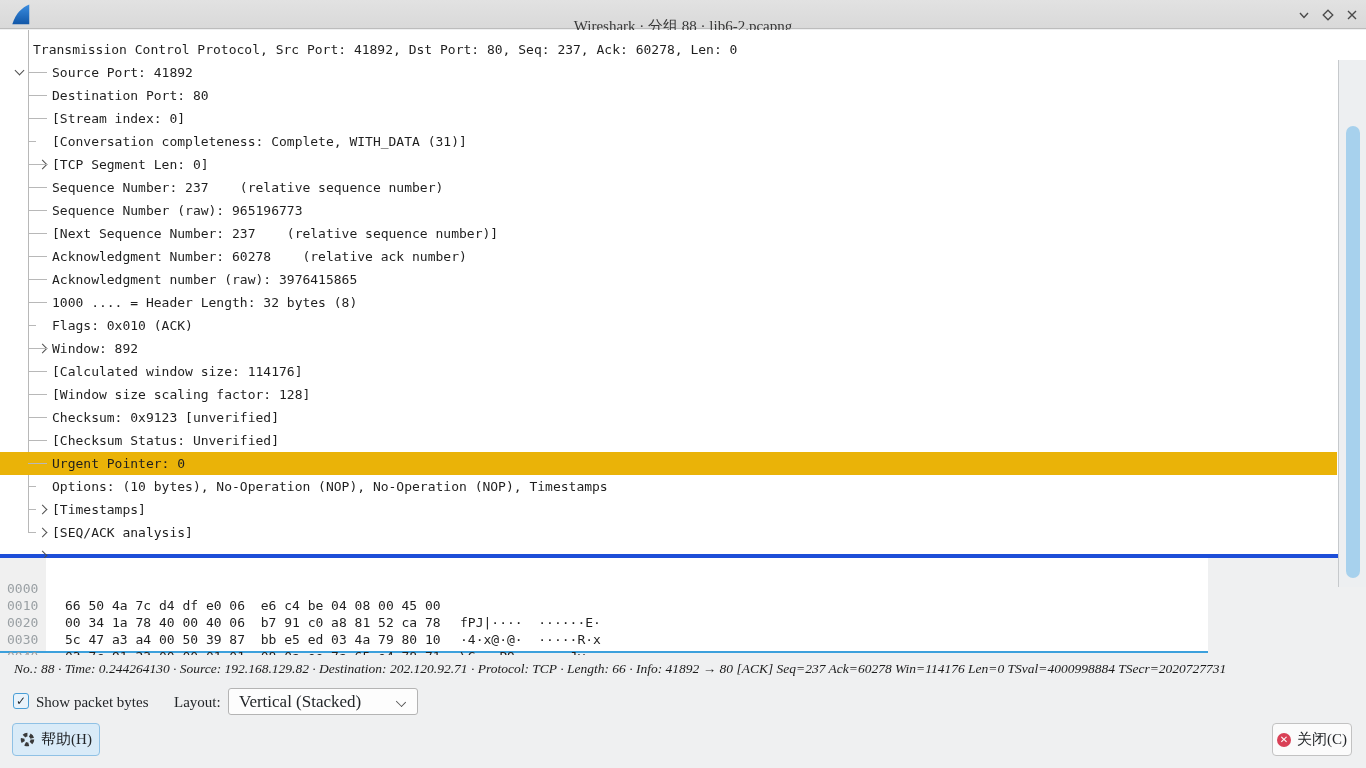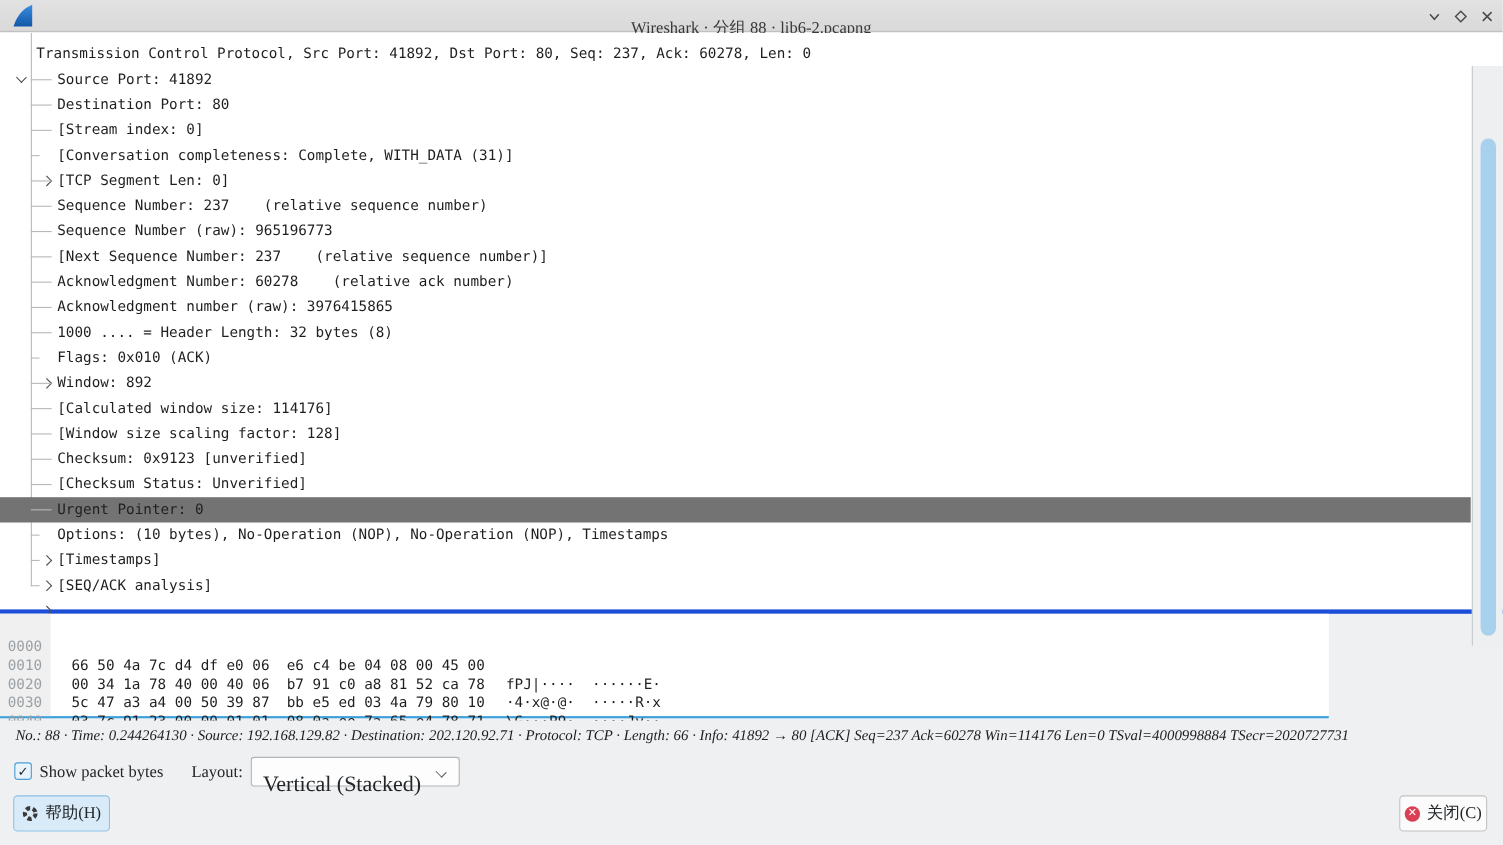--- a/index.html
+++ b/index.html
@@ -15,21 +15,21 @@
   .win-btns { position:absolute; right:6px; top:0; height:29px; display:flex; align-items:center; gap:8px; }
   .win-btn { width:16px; height:16px; display:flex; align-items:center; justify-content:center; }
 
   
   .tree-pane { position:absolute; left:0; top:30px; width:1366px; height:528px;
                background:#ffffff; border-bottom:4px solid #1d4ed8;
                font-family:"DejaVu Sans Mono","Liberation Mono",monospace; font-size:13px; color:#1f1f1f; }
   .tree-vline { position:absolute; left:28px; top:0; width:1px; height:503px; background:#b8b8b8; }
   .tree-rows { position:absolute; left:0; top:8px; right:29px; }
   .trow { position:relative; height:23px; line-height:23px; white-space:pre; }
-  .trow.sel { background:#737373;padding-left:16px; }
+  .trow.sel { background:#eab308;padding-left:16px; }
   .trow.child::before { content:''; position:absolute; left:28px; top:11px; width:19px; height:1px; background:#b8b8b8; }
   .trow.child.hasexp::before { width:8px; }
   .ttext { position:absolute; left:52px; top:0; }
   .trow.root .ttext { left:33px; }
   .exp { position:absolute; width:14px; height:23px; }
   .trow.root .exp { left:12px; }
   .trow.child .exp { left:35px; }
   .exp::before { content:''; position:absolute; left:4px; top:8px; width:6px; height:6px;
                  border-right:1.4px solid #4f4f4f; border-bottom:1.4px solid #4f4f4f;
                  transform:rotate(-45deg); }
@@ -58,21 +58,21 @@
 
   .controls-row { position:absolute; left:0; top:33px; width:1366px; height:28px; }
   .checkbox { position:absolute; left:13px; top:5px; width:16px; height:16px; border-radius:3px;
               background:#e9f3fb; border:1px solid #4a9ed6; display:flex; align-items:center;
               justify-content:center; font-family:"DejaVu Sans",sans-serif; font-size:12px;
               font-weight:bold; color:#26292c; }
   .cb-label { position:absolute; left:36px; top:0; line-height:28px; font-size:15px; color:#232629; }
   .layout-label { position:absolute; left:174px; top:0; line-height:28px; font-size:15px; color:#232629; }
   .dropdown { position:absolute; left:228px; top:0; width:190px; height:27px; background:#fdfdfd;
               border:1px solid #b4b4b4; border-radius:3px; }
-  .dd-value { position:absolute; left:10px; top:12px; line-height:25px; font-size:20px; color:#232629; }
+  .dd-value { position:absolute; left:10px; top:0; line-height:25px; font-size:17px; color:#232629; }
   .dd-chevron { position:absolute; right:12px; top:9px; width:8px; height:8px;
                 border-right:1.4px solid #555; border-bottom:1.4px solid #555; transform:rotate(45deg) scale(1,.8); }
 
   .btn { position:absolute; top:68px; height:33px; border-radius:4px; display:flex;
          align-items:center; justify-content:center; gap:6px; font-size:15px; color:#232629; }
   .btn-help { left:12px; width:88px; background:#d9ebf8; border:1px solid #8fc1e5; }
   .btn-close { left:1272px; width:80px; background:#fbfbfb; border:1px solid #c2c2c2; }
   .close-ico { width:14px; height:14px; border-radius:50%; background:#d94056; color:#fff;
                font-family:"DejaVu Sans",sans-serif; font-size:10px; font-weight:bold;
                line-height:14px; text-align:center; }

